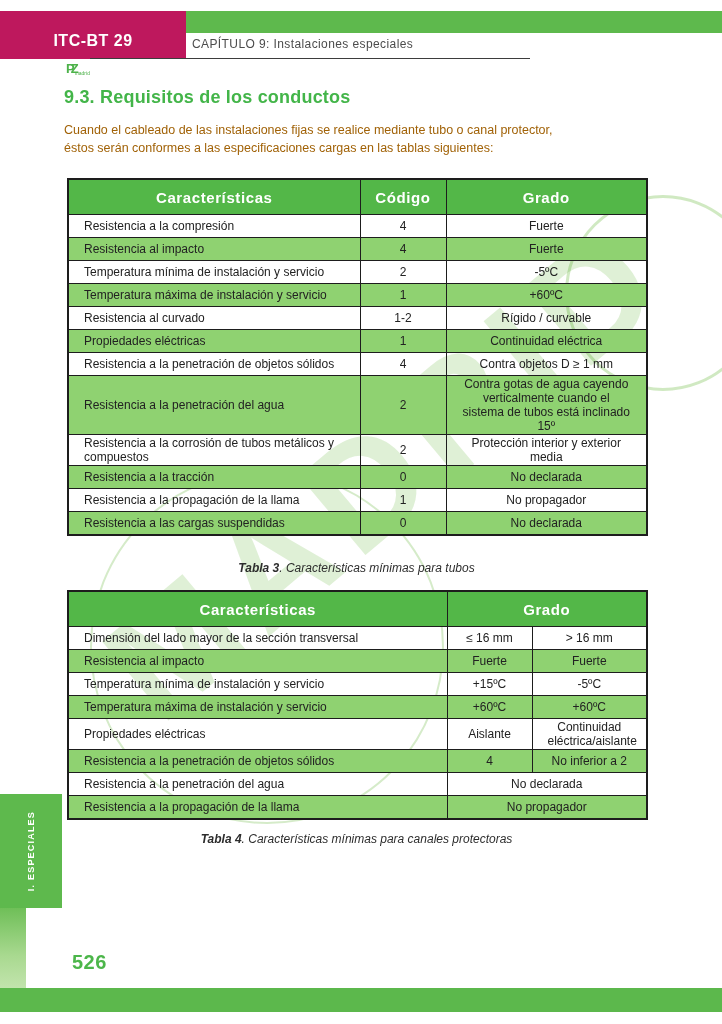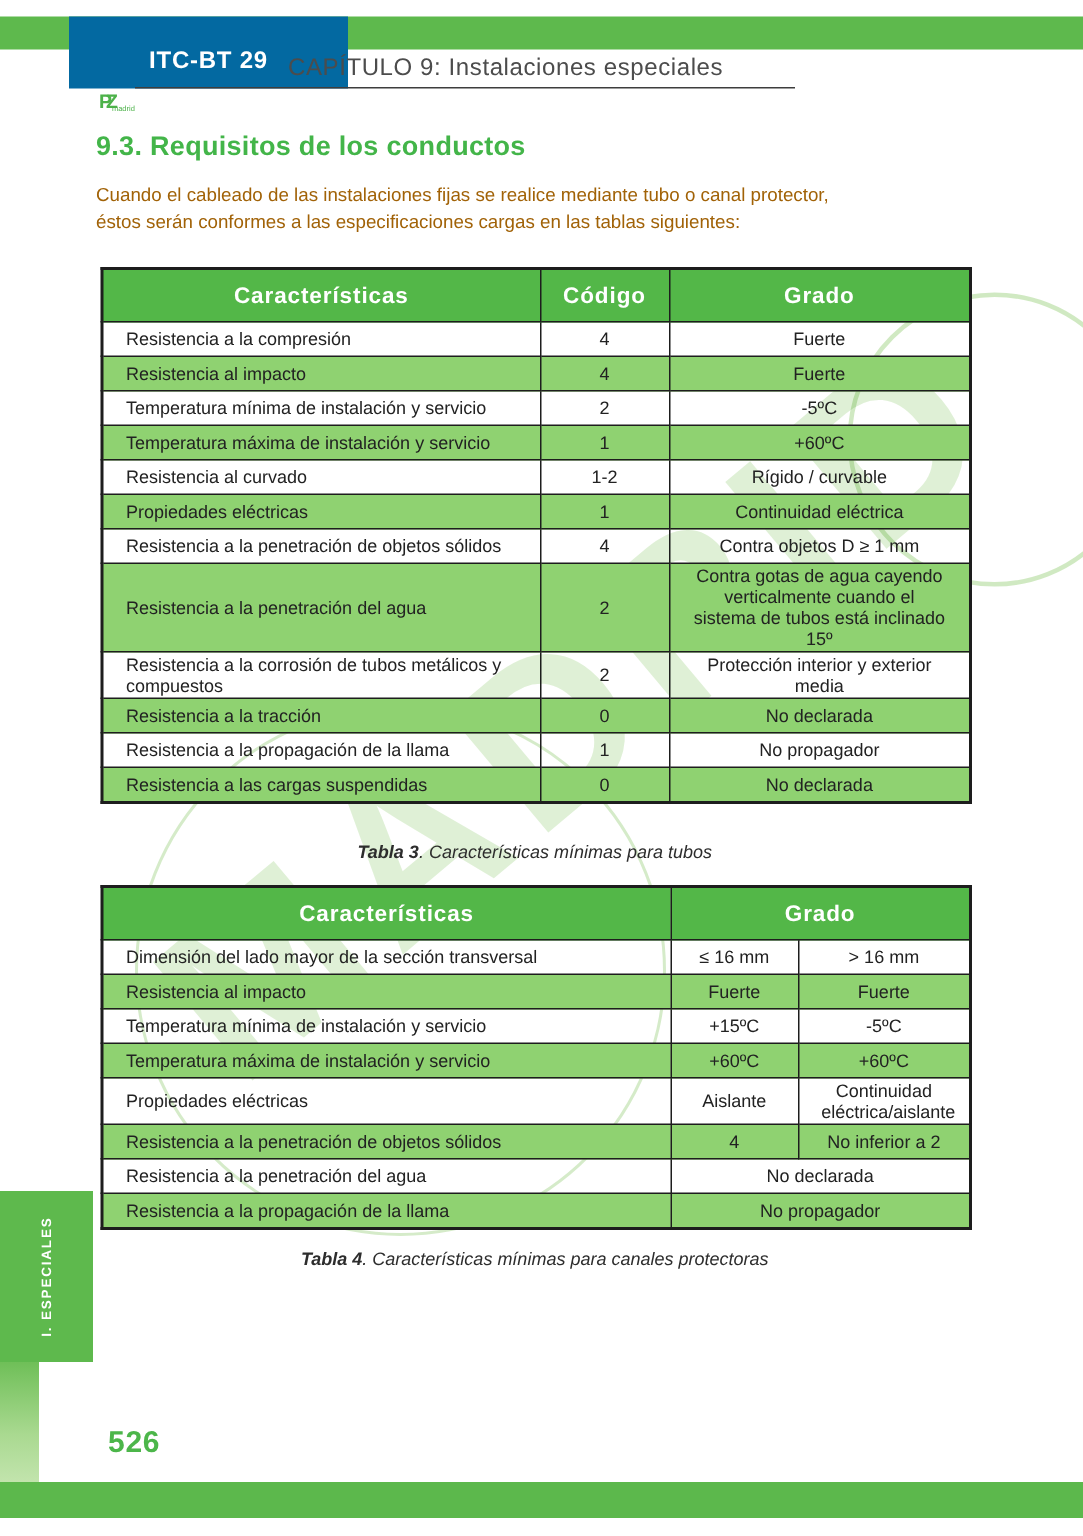--- a/index.html
+++ b/index.html
@@ -4,26 +4,26 @@
 <style>
   html,body{margin:0;padding:0;background:#e8e8e8;}
   .page{
     position:relative; width:722px; height:1024px; background:#ffffff;
     font-family:"Liberation Sans","DejaVu Sans",sans-serif; overflow:hidden;
     margin:0 auto;
   }
   
   .band{position:absolute;top:11px;left:0;width:722px;height:22px;background:#5eb94d;}
   .badge-box{
-    position:absolute;top:11px;left:0;width:186px;height:48px;background:#0369a1;
+    position:absolute;top:11px;left:0;width:186px;height:48px;background:#be185d;
     color:#fff;font-weight:bold;font-size:16px;letter-spacing:.5px;
-    display:flex;align-items:flex-end;justify-content:center;padding-bottom:9px;box-sizing:border-box;margin-left:46px;
+    display:flex;align-items:flex-end;justify-content:center;padding-bottom:9px;box-sizing:border-box;
   }
   .chapter{
-    position:absolute;top:37px;left:192px;font-size:16px;color:#4c4c4c;letter-spacing:.4px;
+    position:absolute;top:37px;left:192px;font-size:12px;color:#4c4c4c;letter-spacing:.4px;
   }
   .chapter-underline{position:absolute;top:58px;left:90px;width:440px;height:1px;background:#3d3d3d;}
   .logo{position:absolute;top:63px;left:66px;color:#4db24a;line-height:10px;}
   .logo .mark{font-size:13px;font-weight:bold;letter-spacing:-4px;}
   .logo .sub{font-size:5px;letter-spacing:0;vertical-align:-2px;}
   .section-title{
     position:absolute;top:87px;left:64px;font-size:18px;font-weight:bold;color:#43b549;letter-spacing:.2px;
   }
   .intro{position:absolute;top:121px;left:64px;width:600px;font-size:12.5px;line-height:18px;color:#a16207;}
   

